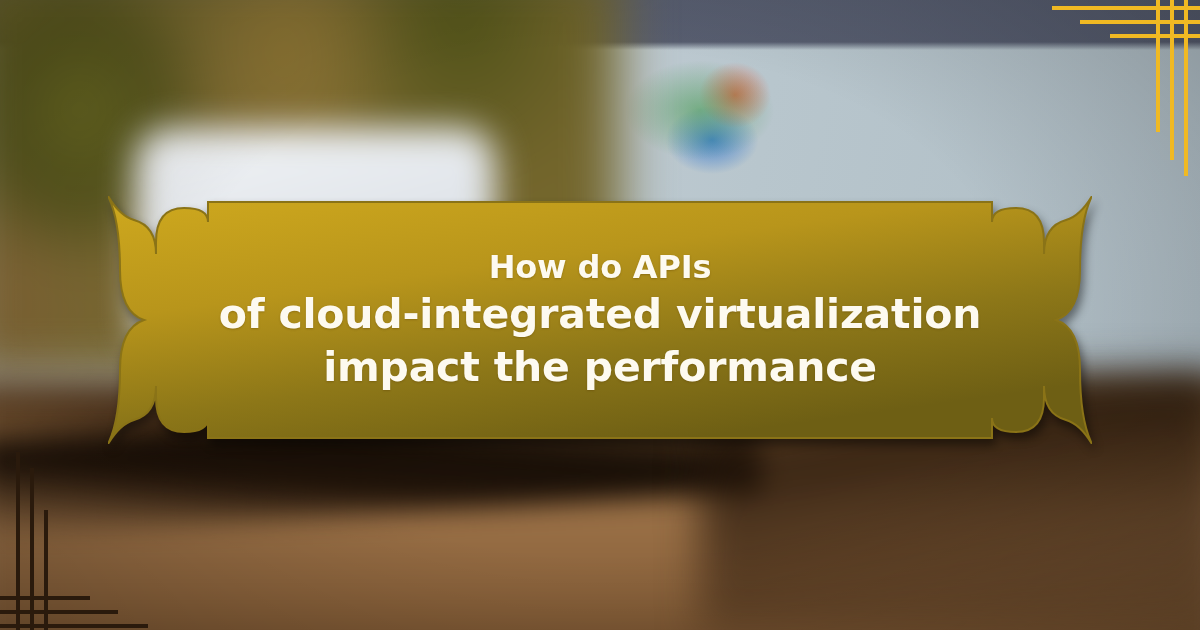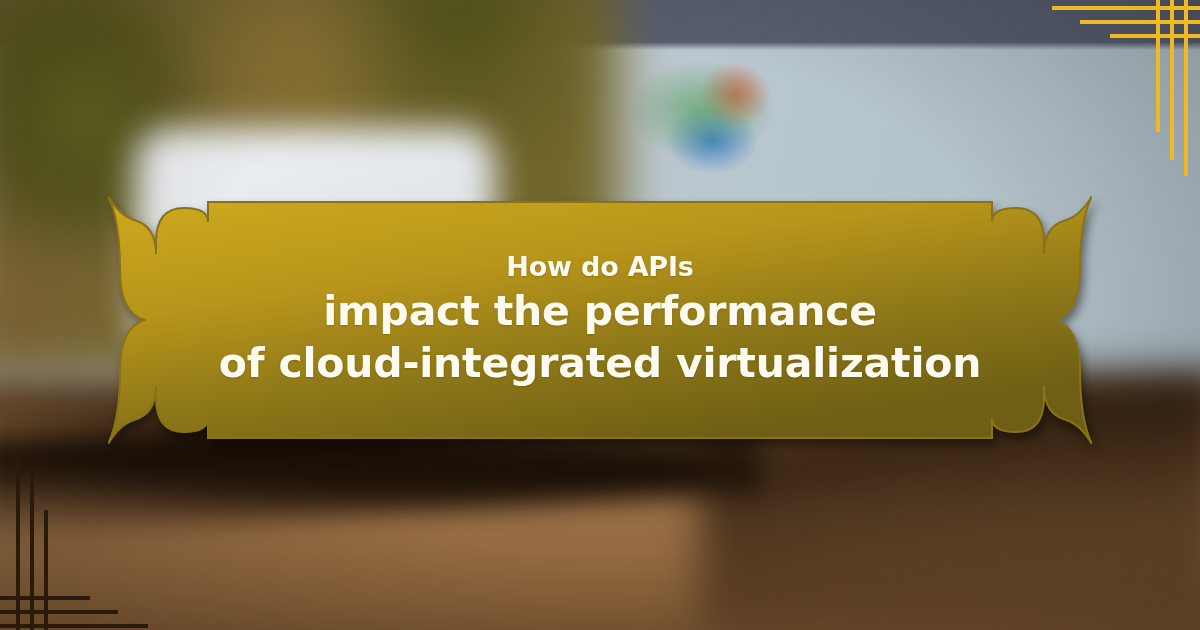--- a/index.html
+++ b/index.html
@@ -107,21 +107,21 @@
     color:#fdfaf0;
     font-family:"DejaVu Sans", sans-serif;
     font-weight:700;
     font-size:41px;
     line-height:1.285;
     letter-spacing:-.2px;
     text-shadow:0 1px 2px rgba(90,60,0,.35);
     padding:0 40px;
     white-space:nowrap;
   }
-  #plaque-text .ln1 { font-size:27px; }
+  #plaque-text .ln1 { font-size:32px; }
 </style>
 </head>
 <body>
 
 <div id="stage">
 
   <div class="bg-base"></div>
   <div class="bg-left"></div>
   <div class="bg-lid"></div>
   <div class="bg-screenlow"></div>
@@ -190,17 +190,17 @@
            Q 48 30 48 58
            L 48 46
            Q 48 12 76 12
            Q 100 12 100 26
            Z" fill="url(#plaqueGrad)" stroke="#8a7317" stroke-width="2"></path>
     </svg>
   </div>
 
   <div id="plaque-text">
     <div class="ln1">How do APIs</div>
+    <div>of cloud-integrated virtualization</div>
     <div>impact the performance</div>
-    <div>of cloud-integrated virtualization</div>
   </div>
 
 </div>
 
 </body></html>

